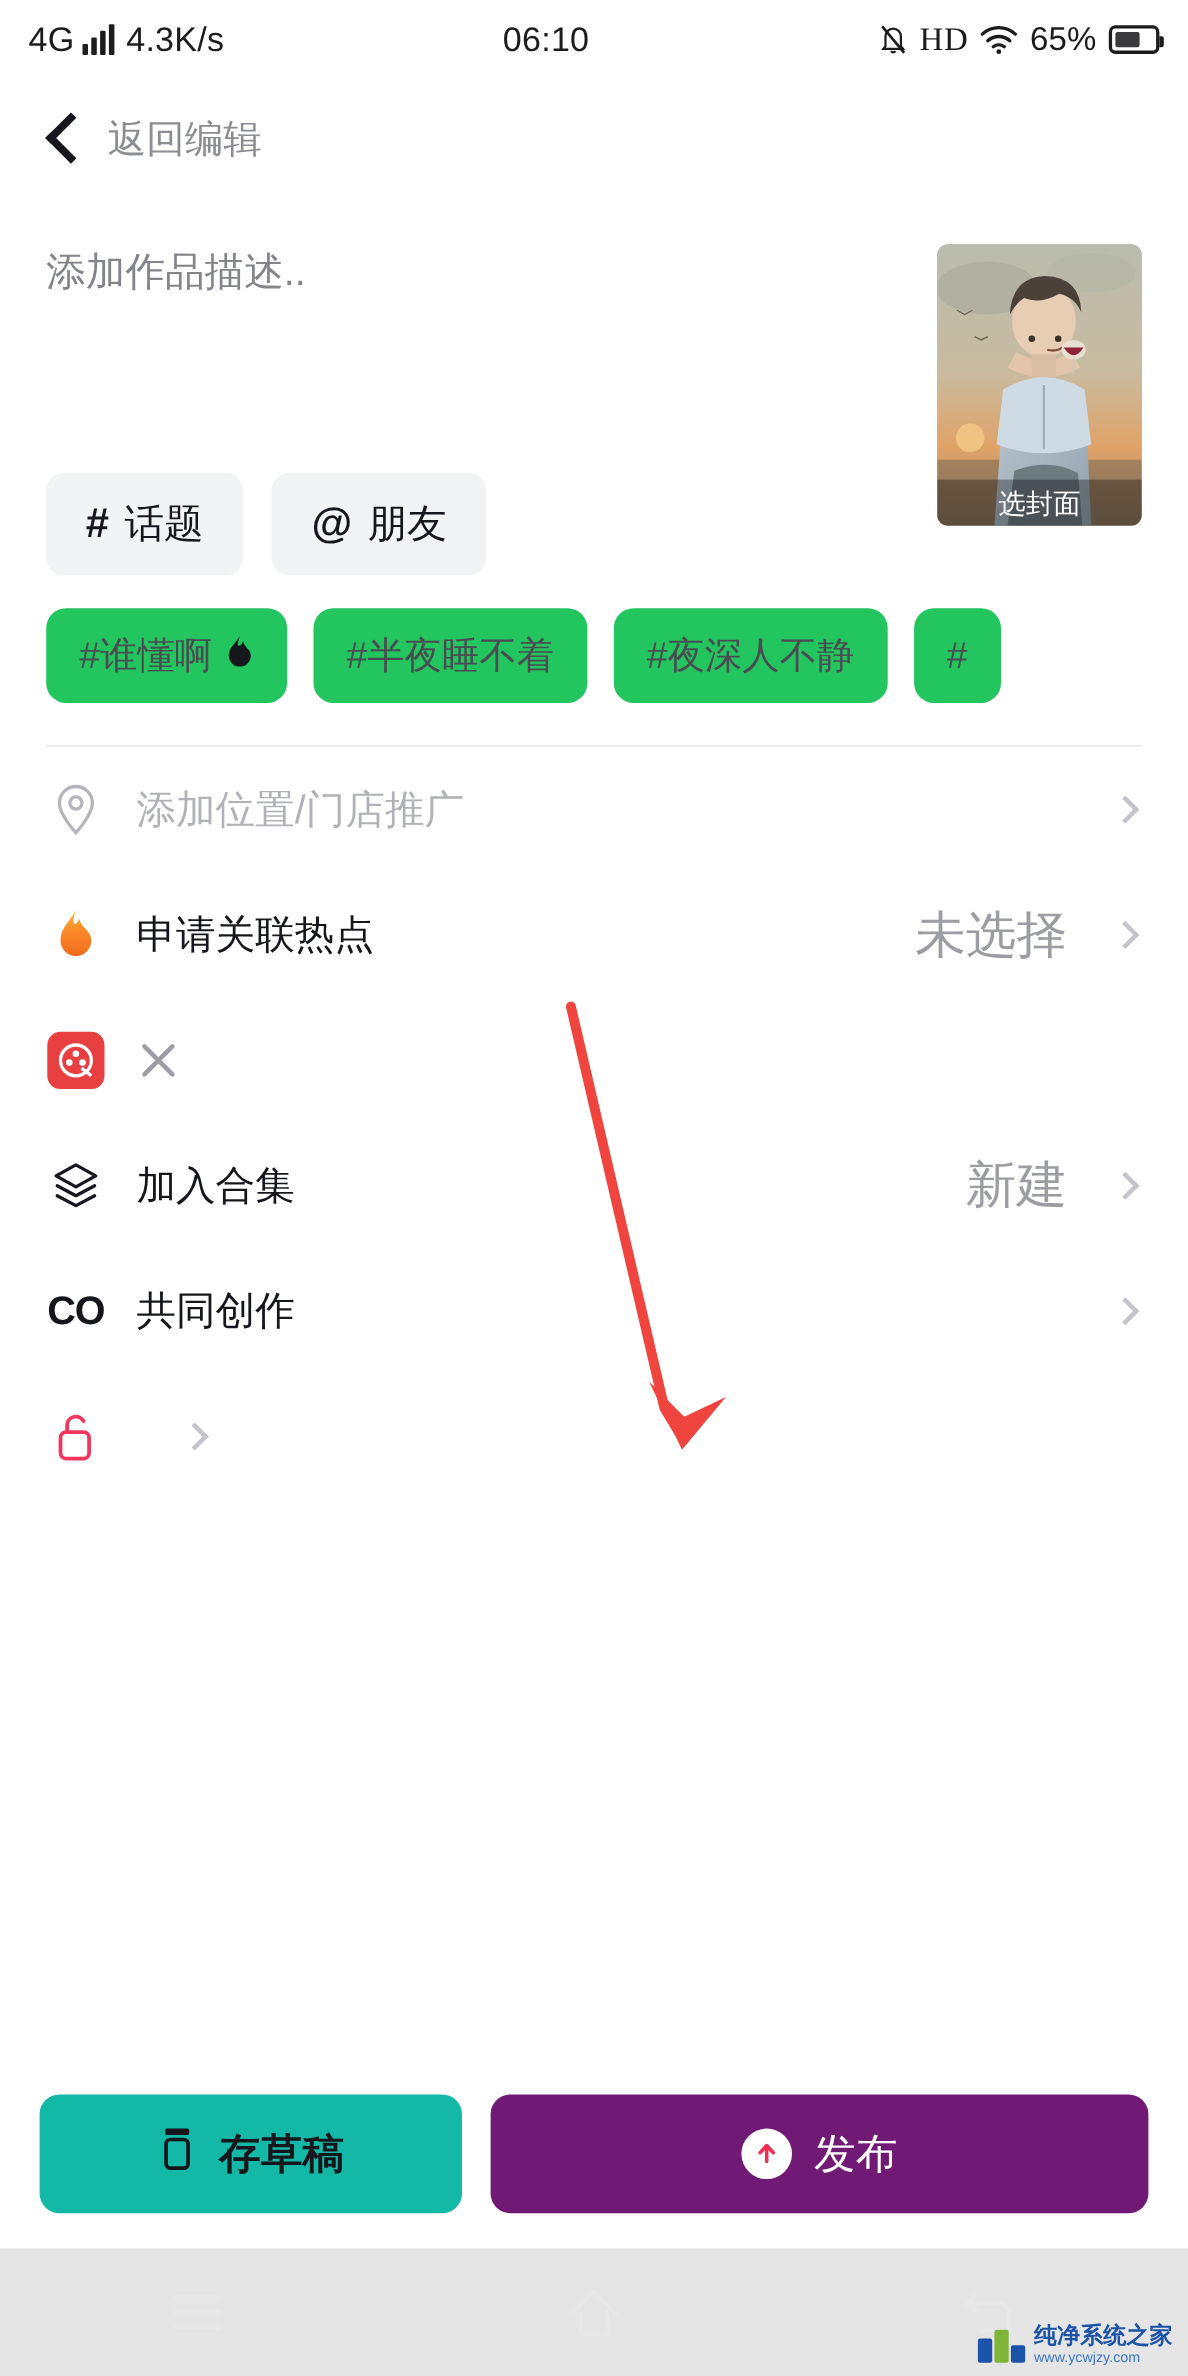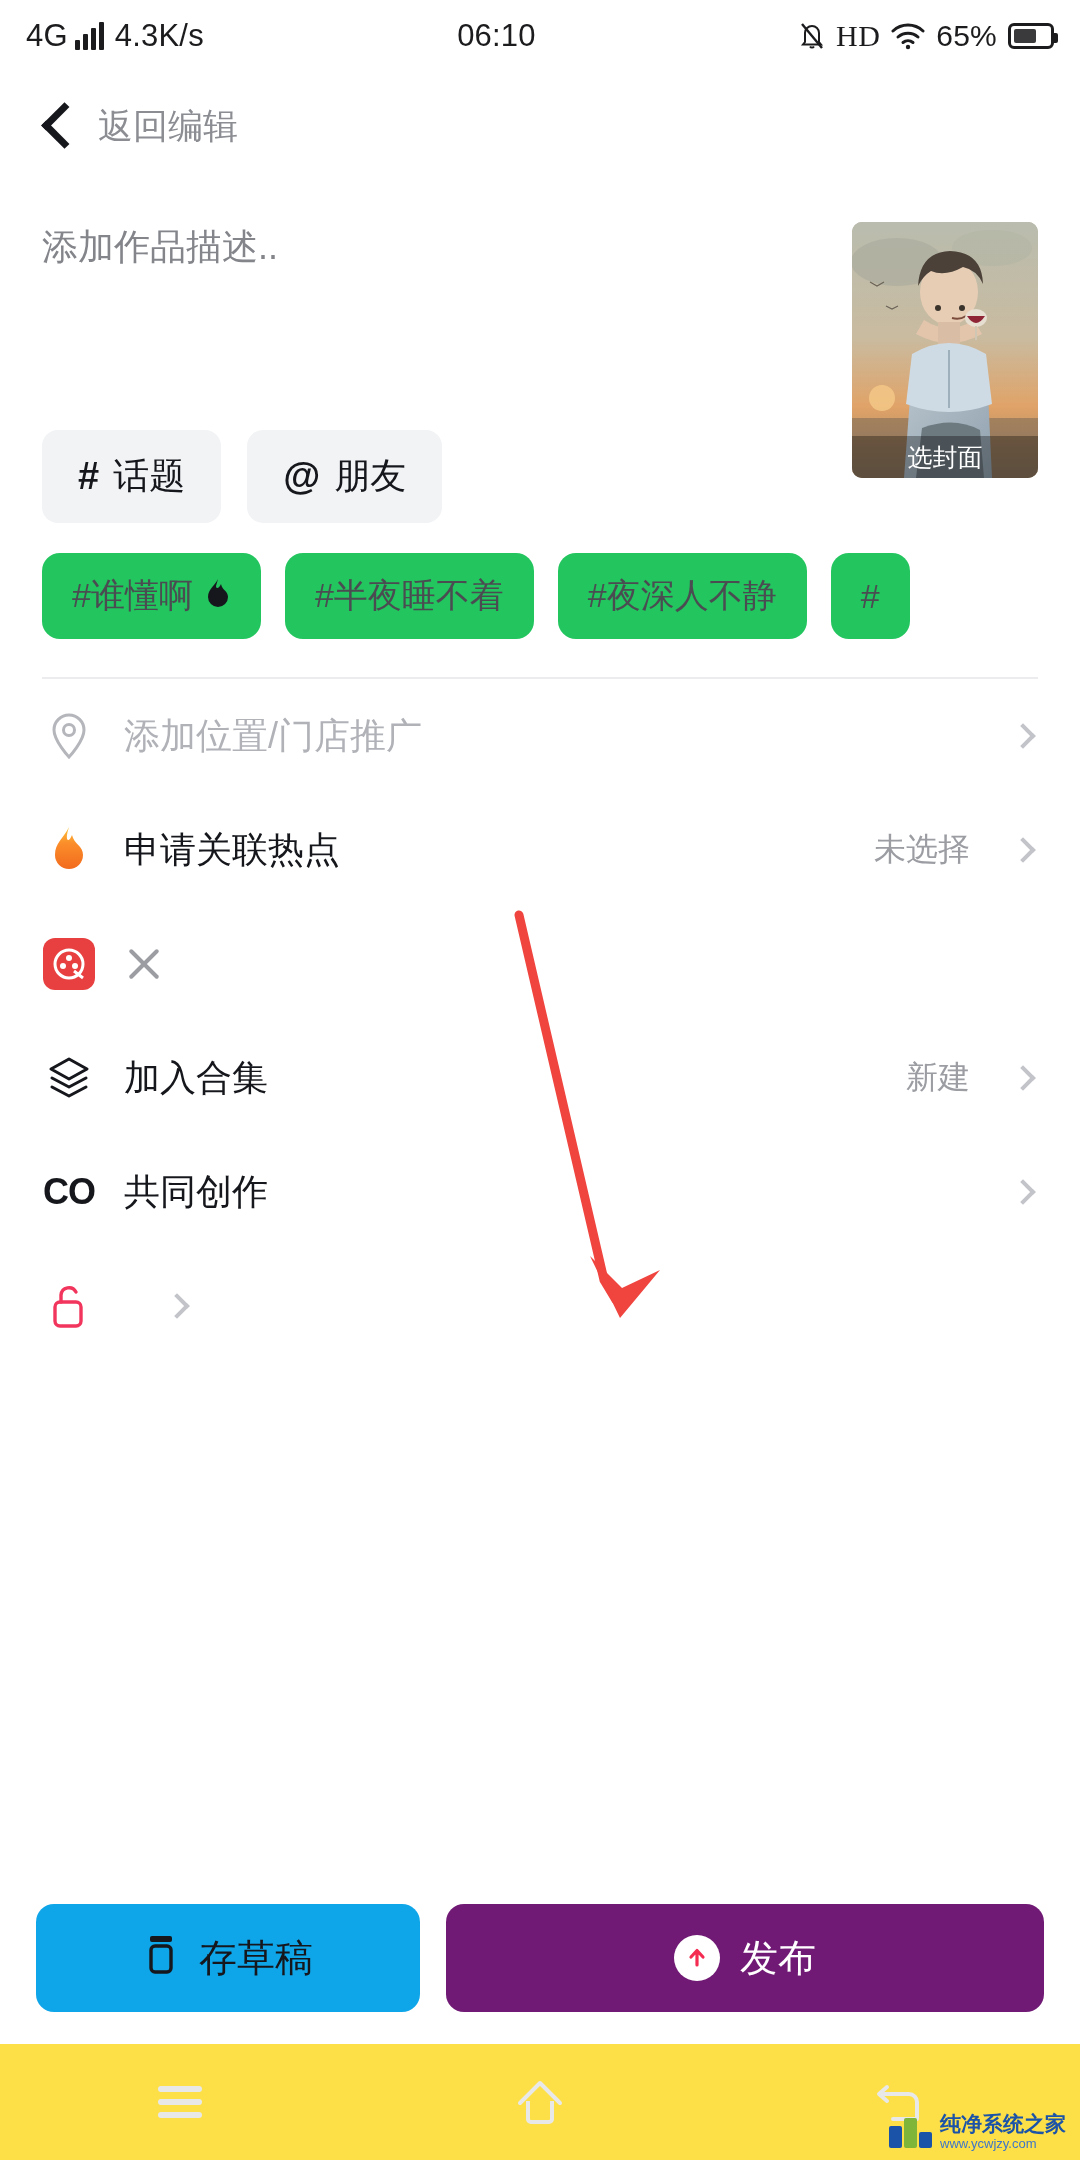--- a/index.html
+++ b/index.html
@@ -161,21 +161,21 @@
   .row-label {
     font-size: 36px;
     color: #15171c;
     flex: 1;
     white-space: nowrap;
     overflow: hidden;
   }
   .row-label.muted { color: #b0b2b8; }
   .row-label.danger { color: #f2355c; }
   .row-value {
-    font-size: 32px;
+    font-size: 46px;
     color: #9b9da3;
     margin-right: 16px;
     white-space: nowrap;
   }
   .chev {
     width: 18px; height: 18px;
     border-top: 4px solid #c2c4c9;
     border-right: 4px solid #c2c4c9;
     transform: rotate(45deg);
     flex: none;
@@ -214,40 +214,41 @@
     height: 108px;
     border-radius: 18px;
     display: flex;
     align-items: center;
     justify-content: center;
     gap: 20px;
     font-size: 38px;
   }
   .btn-draft {
     flex: 0 0 384px;
-    background: #0ea5e9;
+    background: #14b8a6;
     color: #15171c;
+    font-weight: bold;
   }
   .btn-publish {
     flex: 1;
     background: #701a75;
     color: #ffffff;
   }
   .publish-icon {
     width: 46px; height: 46px; border-radius: 50%;
     background: #ffffff;
     display: flex; align-items: center; justify-content: center;
   }
 
   
   .android-nav {
     position: absolute;
     left: 0; right: 0; bottom: 0;
     height: 116px;
-    background: #fde047;
+    background: #e5e5e5;
     display: flex;
     align-items: center;
     justify-content: space-around;
   }
   .nav-btn { width: 120px; height: 70px; display: flex; align-items: center; justify-content: center; }
   .hamburger i {
     display: block; width: 44px; height: 6px; background: #e8e8e8;
     border-radius: 3px; margin: 7px 0;
   }
 

